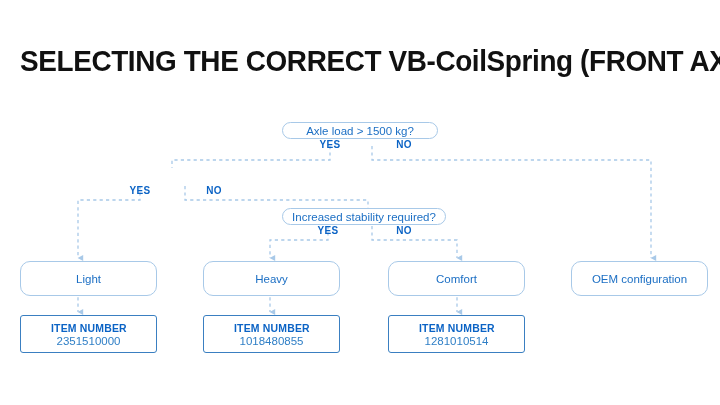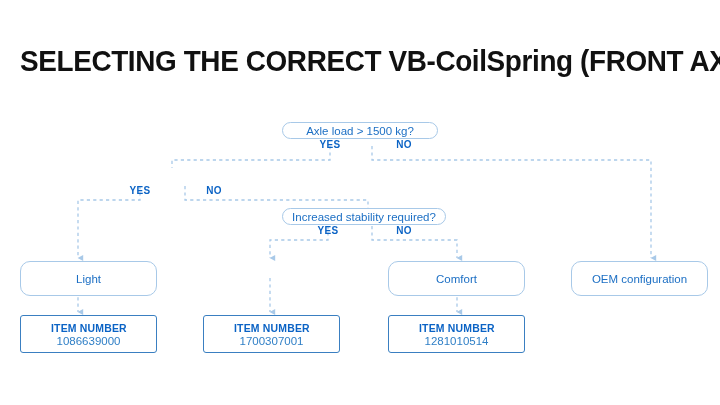--- a/index.html
+++ b/index.html
@@ -124,34 +124,37 @@
 
     <div class="node decision" style="left:282px;top:208px;width:164px;text-align:center;">
       <span>Increased stability required?</span>
     </div>
     <div class="yn" style="left:328px;top:224px;">YES</div>
     <div class="yn" style="left:404px;top:224px;">NO</div>
 
     <div class="node result" style="left:20px;top:261px;width:137px;">
       <span>Light</span>
     </div>
+    <div class="node result" style="left:203px;top:261px;width:137px;">
+      <span>Heavy</span>
+    </div>
     <div class="node result" style="left:571px;top:261px;width:137px;">
       <span>OEM configuration</span>
     </div>
     <div class="node result" style="left:388px;top:261px;width:137px;">
       <span>Comfort</span>
     </div>
 
     <div class="node item" style="left:20px;top:315px;width:137px;">
       <span class="item-title">ITEM NUMBER</span>
-      <span class="item-num">1086639000</span>
+      <span class="item-num">2351510000</span>
     </div>
     <div class="node item" style="left:203px;top:315px;width:137px;">
       <span class="item-title">ITEM NUMBER</span>
-      <span class="item-num">1700307001</span>
+      <span class="item-num">1018480855</span>
     </div>
     <div class="node item" style="left:388px;top:315px;width:137px;">
       <span class="item-title">ITEM NUMBER</span>
       <span class="item-num">1281010514</span>
     </div>
 
   </div>
 </div>
 
 </body></html>

